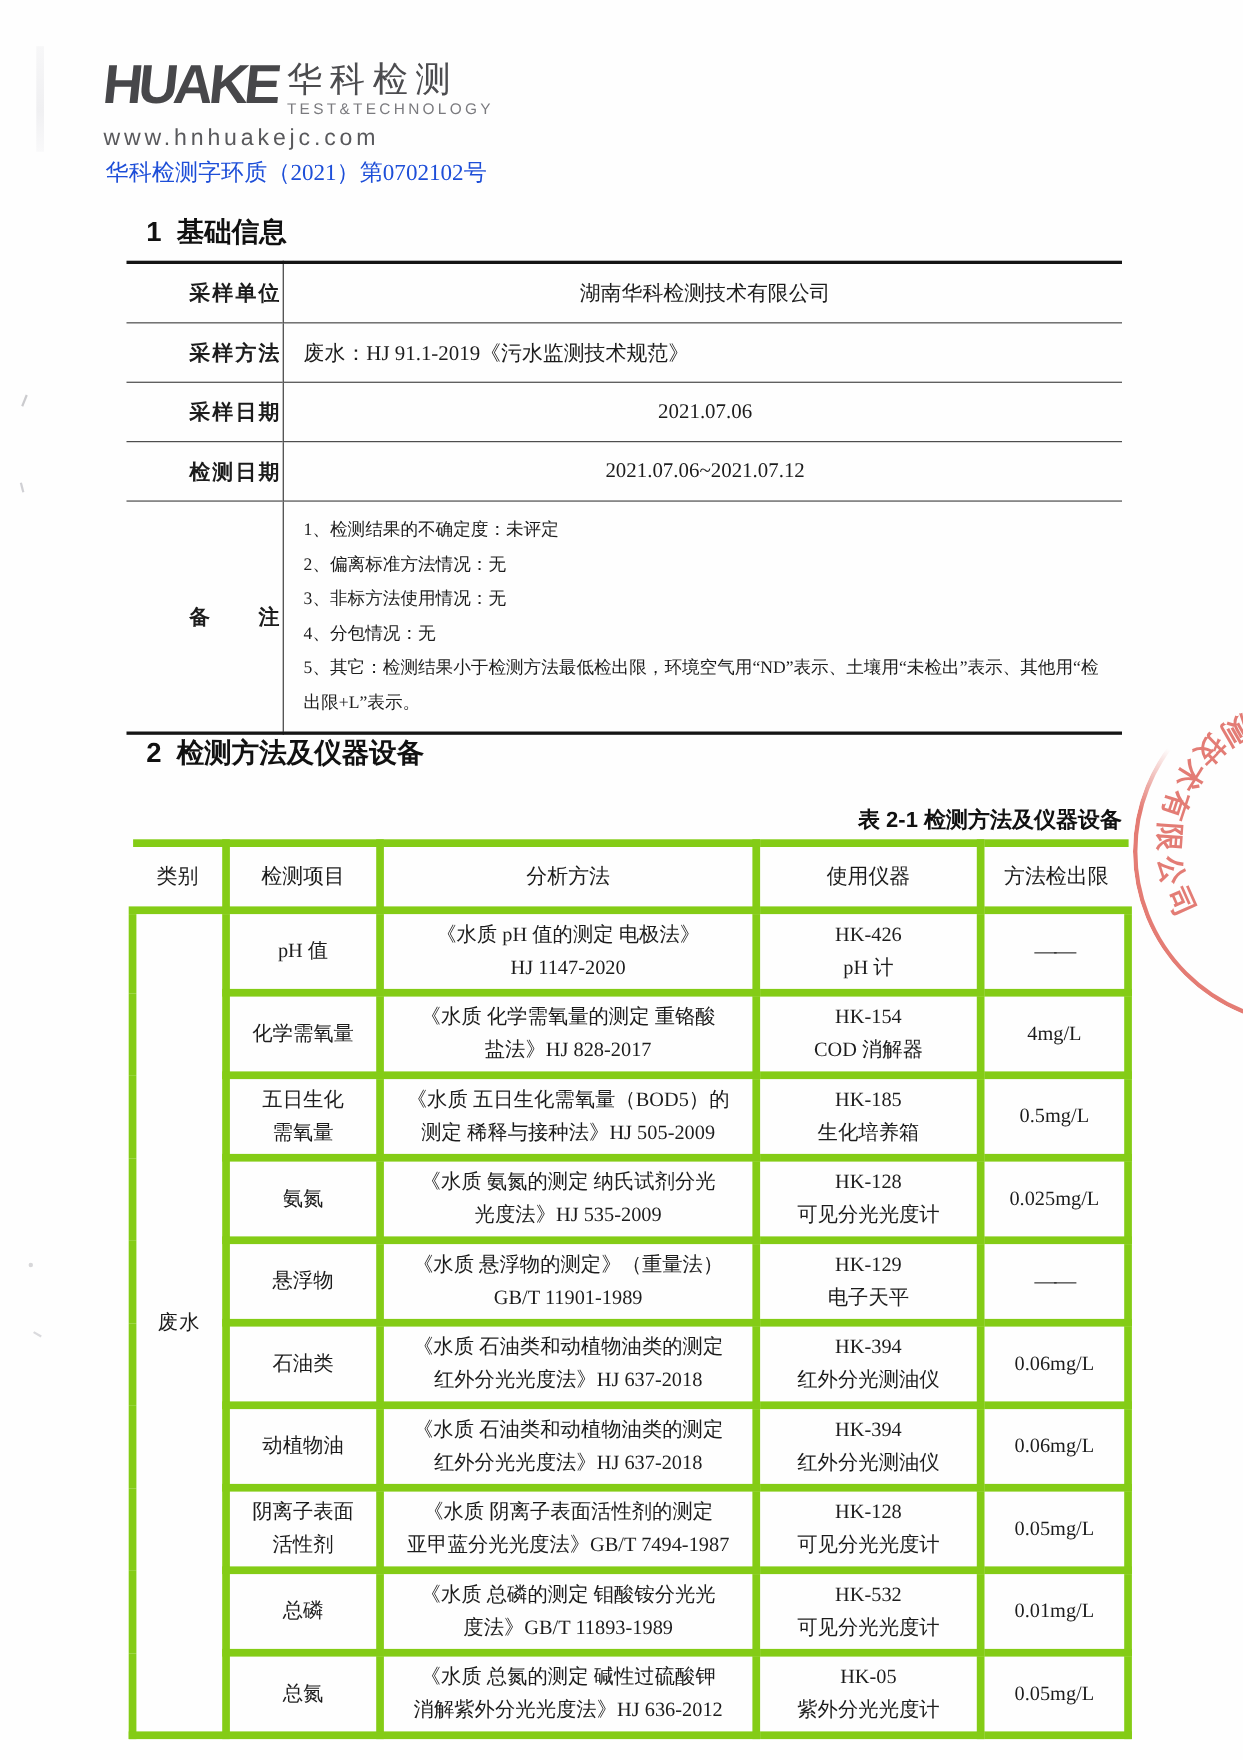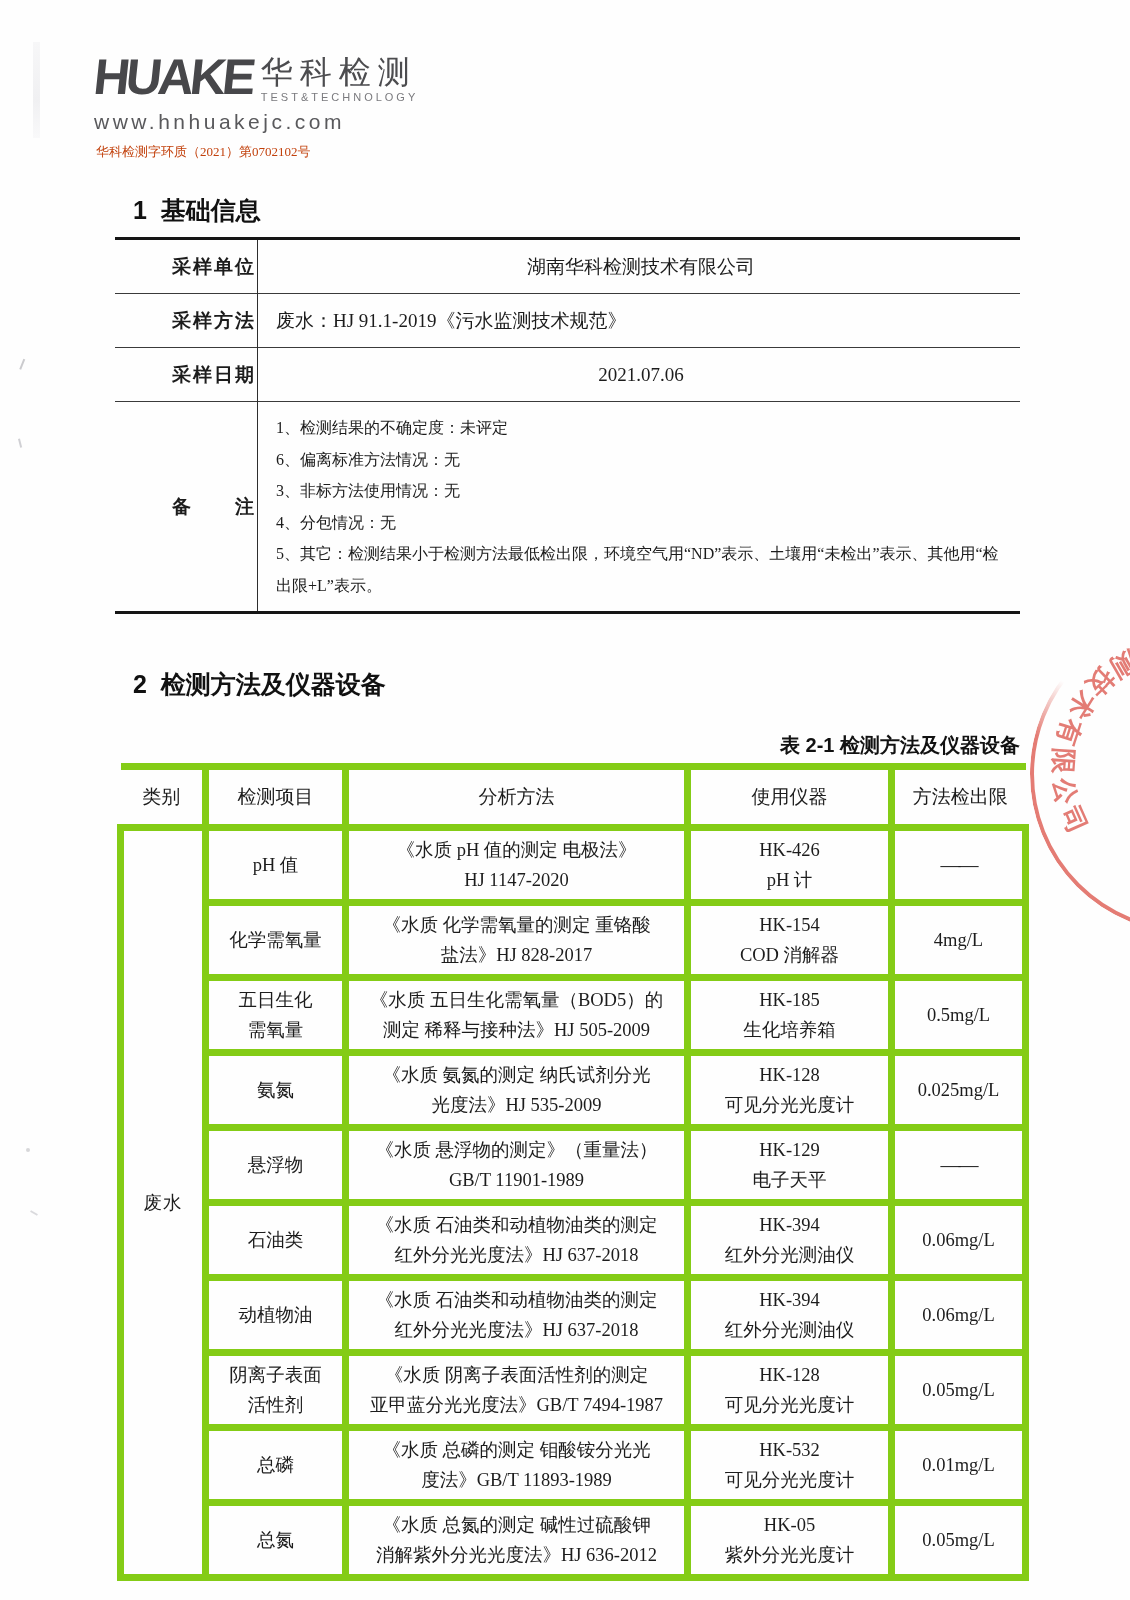--- a/index.html
+++ b/index.html
@@ -7,25 +7,25 @@
         font-family:"Liberation Serif","DejaVu Serif",serif;color:#1c1c1c;margin:0 auto;}
 
   
   .logo{position:absolute;left:94px;top:54px;}
   .logo-top{display:flex;align-items:flex-start;}
   .logo-huake{font-family:"Liberation Sans","DejaVu Sans",sans-serif;font-weight:900;
               font-size:50px;line-height:46px;letter-spacing:-4px;color:#47474a;
               transform:skewX(-6deg);}
   .logo-right{margin-left:9px;}
   .logo-cn{font-size:32px;line-height:36px;letter-spacing:7px;color:#4c4c4f;}
-  .logo-sub{font-family:"Liberation Sans","DejaVu Sans",sans-serif;font-size:11px;
+  .logo-sub{font-family:"Liberation Sans","DejaVu Sans",sans-serif;font-size:14px;
             letter-spacing:3px;color:#7a7a7e;margin-top:1px;}
   .logo-url{font-family:"Liberation Sans","DejaVu Sans",sans-serif;font-size:21px;
             letter-spacing:3.5px;color:#59595c;margin-top:7px;}
-  .doc-number{position:absolute;left:96px;top:143px;font-size:13px;color:#c2410c;text-align:right;}
+  .doc-number{position:absolute;left:96px;top:143px;font-size:21px;color:#1d4ed8;text-align:right;}
 
   
   .sec-title{position:absolute;font-family:"Liberation Sans","DejaVu Sans",sans-serif;
              font-weight:bold;font-size:25px;color:#111;white-space:pre;margin:0;}
   .s1-title{left:133px;top:194px;}
   .s2-title{left:133px;top:668px;}
   .tbl-caption{position:absolute;left:115px;top:732px;width:905px;text-align:right;
                font-family:"Liberation Sans","DejaVu Sans",sans-serif;font-weight:bold;
                font-size:20px;color:#111;}
 
@@ -108,24 +108,28 @@
         </tr>
         <tr>
           <td class="label-cell">采样方法</td>
           <td class="value-cell left">废水：HJ 91.1-2019《污水监测技术规范》</td>
         </tr>
         <tr>
           <td class="label-cell">采样日期</td>
           <td class="value-cell center">2021.07.06</td>
         </tr>
         <tr>
+          <td class="label-cell">检测日期</td>
+          <td class="value-cell center">2021.07.06~2021.07.12</td>
+        </tr>
+        <tr>
           <td class="label-cell">备　　注</td>
           <td class="remark-cell">
             <div class="remark-line">1、检测结果的不确定度：未评定</div>
-            <div class="remark-line">6、偏离标准方法情况：无</div>
+            <div class="remark-line">2、偏离标准方法情况：无</div>
             <div class="remark-line">3、非标方法使用情况：无</div>
             <div class="remark-line">4、分包情况：无</div>
             <div class="remark-line">5、其它：检测结果小于检测方法最低检出限，环境空气用“ND”表示、土壤用“未检出”表示、其他用“检出限+L”表示。</div>
           </td>
         </tr>
       </tbody>
   </table>
 
   <h2 class="sec-title s2-title">2  检测方法及仪器设备</h2>
 

